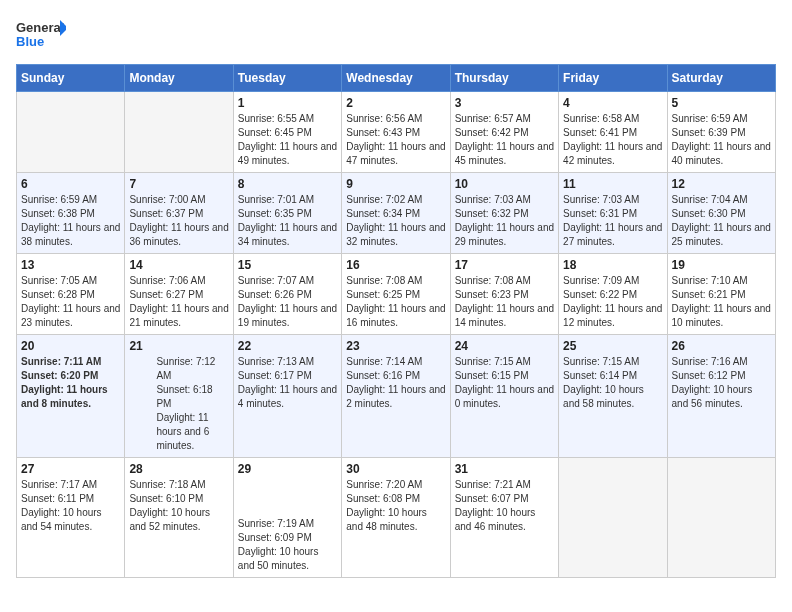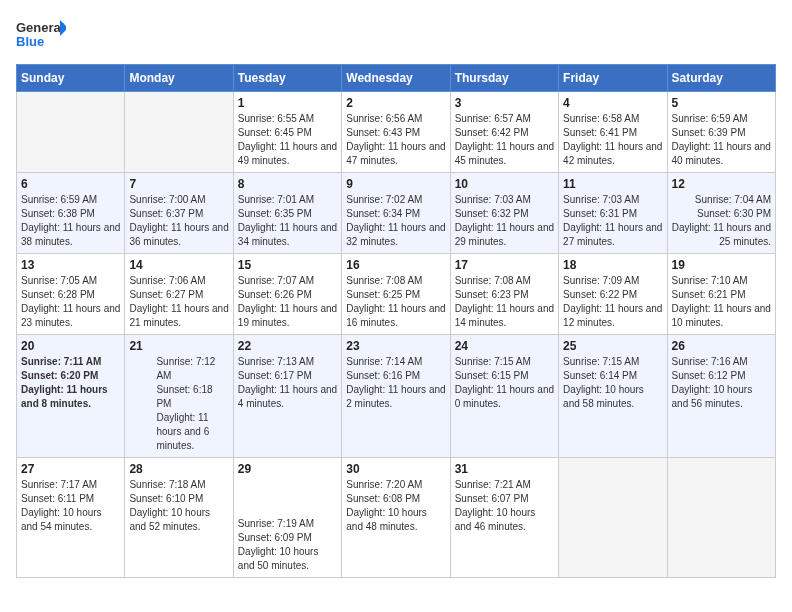--- a/index.html
+++ b/index.html
@@ -173,21 +173,21 @@
 Daylight: 11 hours and 29 minutes.</div>
         </td>
         <td>
           <div class="day-number">11</div>
           <div class="day-info" style="white-space: pre-line;">Sunrise: 7:03 AM
 Sunset: 6:31 PM
 Daylight: 11 hours and 27 minutes.</div>
         </td>
         <td>
           <div class="day-number">12</div>
-          <div class="day-info" style="white-space: pre-line; text-align: right;">Sunrise: 7:04 AM
+          <div class="day-info" style="white-space: pre-line;">Sunrise: 7:04 AM
 Sunset: 6:30 PM
 Daylight: 11 hours and 25 minutes.</div>
         </td>
       </tr>
       <tr>
         <td>
           <div class="day-number">13</div>
           <div class="day-info" style="white-space: pre-line;">Sunrise: 7:05 AM
 Sunset: 6:28 PM
 Daylight: 11 hours and 23 minutes.</div>

